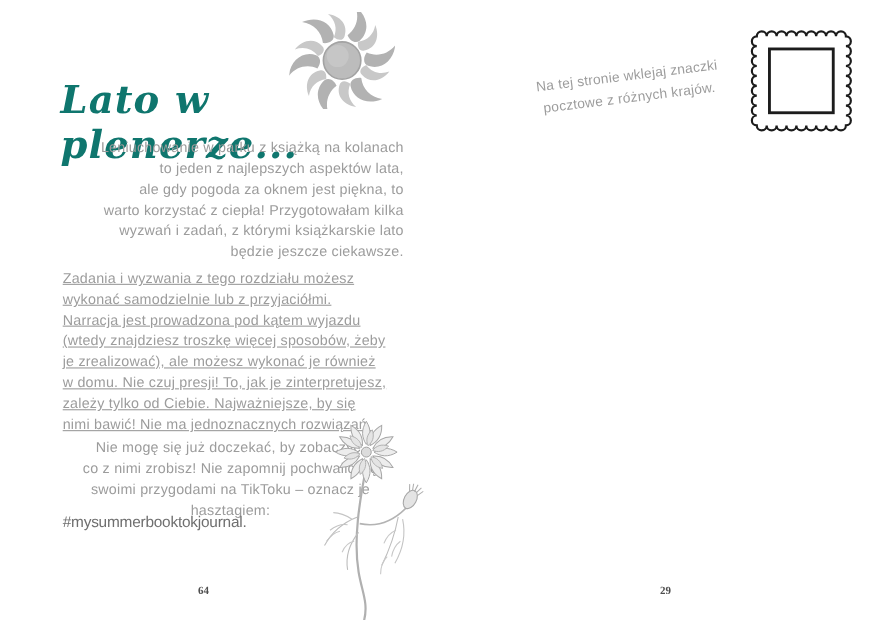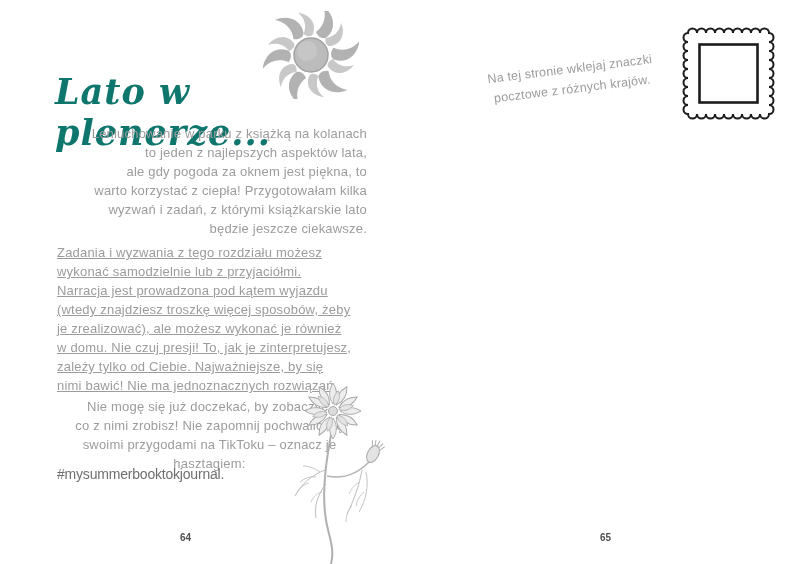--- a/index.html
+++ b/index.html
@@ -20,21 +20,21 @@
     letter-spacing:0.2px;white-space:pre-line;
   }
   .p-intro{left:57px;top:111px;width:310px;text-align:right;}
   .p-tasks{left:57px;top:230px;width:320px;text-decoration:underline;}
   .p-outro{left:57px;top:384px;width:305px;text-align:center;}
   .hashtag{
     left:57px;top:452px;width:250px;
     font-size:14px;font-weight:normal;color:#6f6f6f;letter-spacing:-0.2px;
   }
   .page-number{
-    font-family:Liberation Sans, sans-serif;
+    font-family:Liberation Serif, serif;
     font-size:10px;font-weight:bold;color:#4f4f4f;
   }
   .pn-left{left:180px;top:532px;}
   .pn-right{left:600px;top:532px;}
   .stamps-note{
     left:479px;top:46px;width:184px;
     font-size:12.5px;line-height:20px;color:#9c9c9c;
     letter-spacing:0.2px;text-align:center;white-space:pre-line;
     transform:rotate(-7deg);transform-origin:center center;
   }
@@ -155,13 +155,13 @@
       M 6,6
       a4.5,4.5 0 0 1 9,0 a4.5,4.5 0 0 1 9,0 a4.5,4.5 0 0 1 9,0 a4.5,4.5 0 0 1 9,0 a4.5,4.5 0 0 1 9,0 a4.5,4.5 0 0 1 9,0 a4.5,4.5 0 0 1 9,0 a4.5,4.5 0 0 1 9,0 a4.5,4.5 0 0 1 9,0
       a4.5,4.5 0 0 1 0,9 a4.5,4.5 0 0 1 0,9 a4.5,4.5 0 0 1 0,9 a4.5,4.5 0 0 1 0,9 a4.5,4.5 0 0 1 0,9 a4.5,4.5 0 0 1 0,9 a4.5,4.5 0 0 1 0,9 a4.5,4.5 0 0 1 0,9 a4.5,4.5 0 0 1 0,9
       a4.5,4.5 0 0 1 -9,0 a4.5,4.5 0 0 1 -9,0 a4.5,4.5 0 0 1 -9,0 a4.5,4.5 0 0 1 -9,0 a4.5,4.5 0 0 1 -9,0 a4.5,4.5 0 0 1 -9,0 a4.5,4.5 0 0 1 -9,0 a4.5,4.5 0 0 1 -9,0 a4.5,4.5 0 0 1 -9,0
       a4.5,4.5 0 0 1 0,-9 a4.5,4.5 0 0 1 0,-9 a4.5,4.5 0 0 1 0,-9 a4.5,4.5 0 0 1 0,-9 a4.5,4.5 0 0 1 0,-9 a4.5,4.5 0 0 1 0,-9 a4.5,4.5 0 0 1 0,-9 a4.5,4.5 0 0 1 0,-9 a4.5,4.5 0 0 1 0,-9
       Z"></path>
     <rect x="17.5" y="17.5" width="58" height="58" fill="none" stroke="#1c1c1c" stroke-width="2.6"></rect>
   </svg>
 </div>
 
-<span class="abs page-number pn-right">65</span>
+<span class="abs page-number pn-right">29</span>
 
 </body></html>

